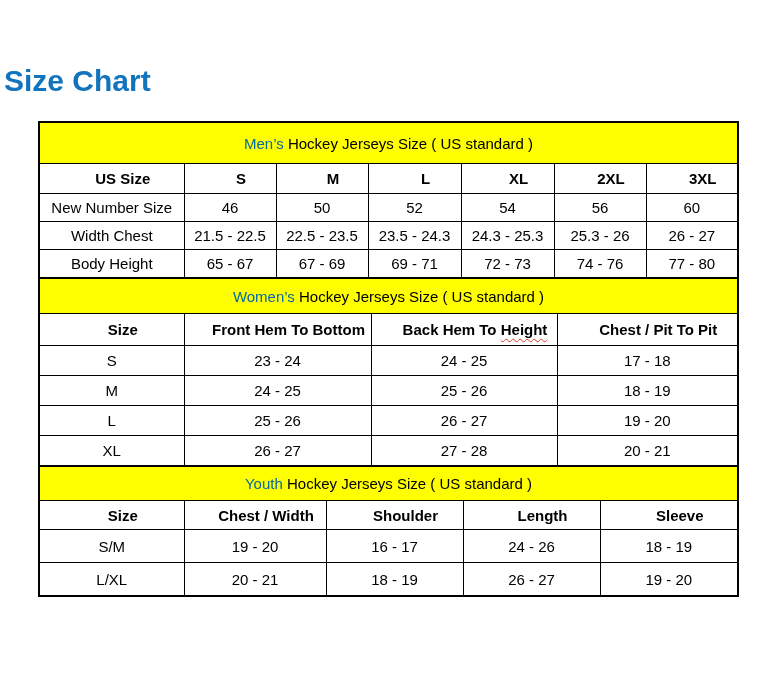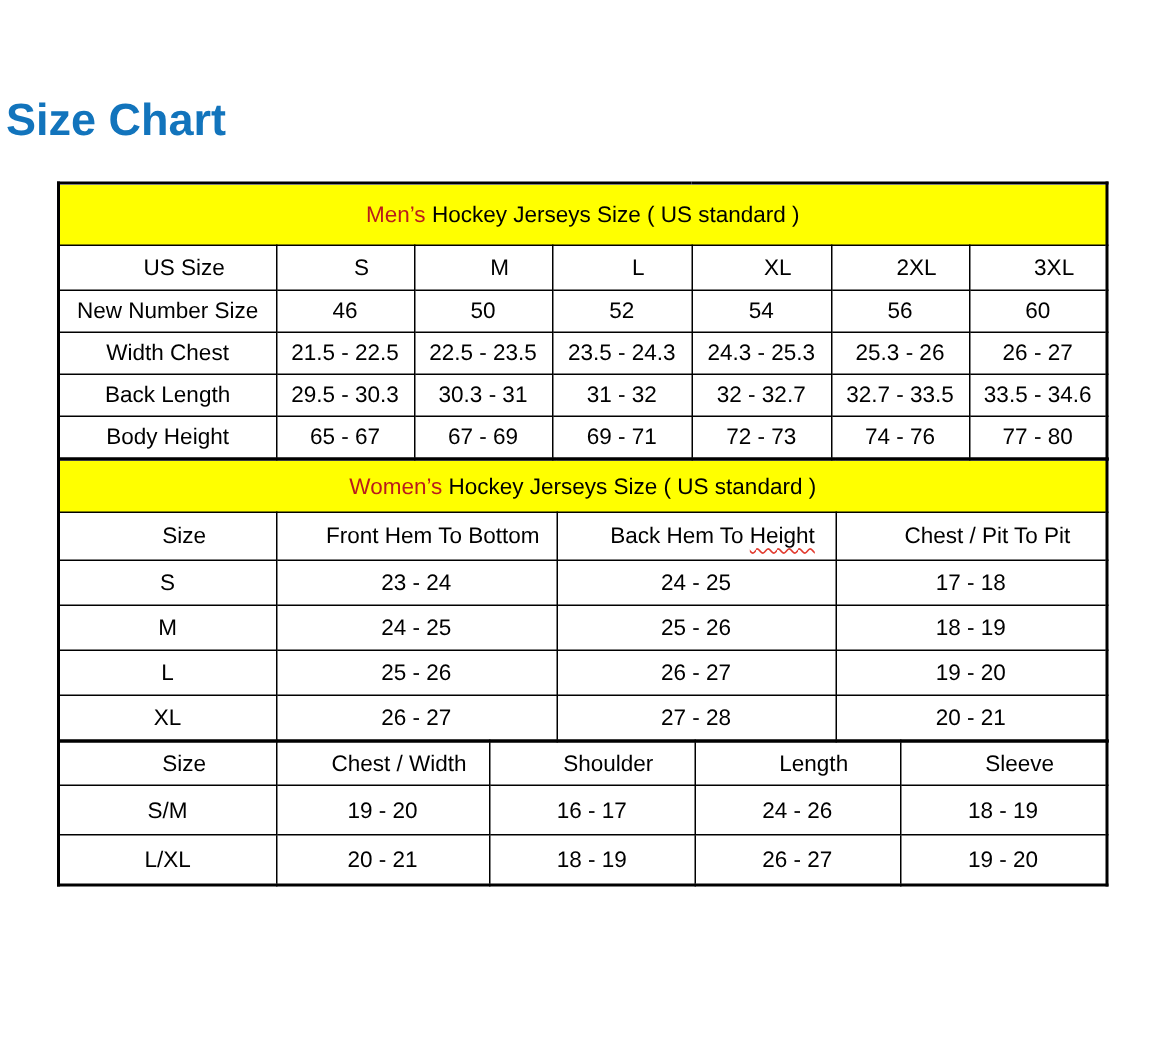--- a/index.html
+++ b/index.html
@@ -22,22 +22,22 @@
   table.tbl + table.tbl { margin-top:-2px; }
   .tbl td, .tbl th {
     border:1.5px solid #000; padding:0 2px;
     text-align:center; vertical-align:middle;
     font-size:15px; font-weight:normal;
     overflow:hidden; white-space:nowrap;
   }
   .banner {
     background:#FFFF00; font-weight:bold; font-size:17px;
   }
-  .banner .accent { color:#b91c1c; }
-  .tbl th { font-weight:normal;padding-left:24px; }
+  .banner .accent { color:#0369a1; }
+  .tbl th { font-weight:bold;padding-left:24px; }
   .lbl-bold { font-weight:bold; }
   .squiggle {
     text-decoration-line:underline;
     text-decoration-style:wavy;
     text-decoration-color:#E23A2E;
     text-decoration-thickness:1px;
     text-underline-offset:3px;
   }
   
   .r-banner-m td { height:40px; }
@@ -93,29 +93,20 @@
         <tr class="r-data-m">
           <td>Width Chest</td>
           <td>21.5 - 22.5</td>
           <td>22.5 - 23.5</td>
           <td>23.5 - 24.3</td>
           <td>24.3 - 25.3</td>
           <td>25.3 - 26</td>
           <td>26 - 27</td>
         </tr>
         <tr class="r-data-m">
-          <td>Back Length</td>
-          <td>29.5 - 30.3</td>
-          <td>30.3 - 31</td>
-          <td>31 - 32</td>
-          <td>32 - 32.7</td>
-          <td>32.7 - 33.5</td>
-          <td>33.5 - 34.6</td>
-        </tr>
-        <tr class="r-data-m">
           <td>Body Height</td>
           <td>65 - 67</td>
           <td>67 - 69</td>
           <td>69 - 71</td>
           <td>72 - 73</td>
           <td>74 - 76</td>
           <td>77 - 80</td>
         </tr>
       </tbody>
     </table>
@@ -166,20 +157,23 @@
 
     <table class="tbl">
       <colgroup>
         <col style="width:145px">
           <col style="width:142px">
           <col style="width:137px">
           <col style="width:137px">
           <col style="width:138px">
       </colgroup>
       <tbody>
+        <tr class="r-banner-y">
+          <td class="banner" colspan="5"><span class="accent">Youth</span><span> Hockey Jerseys Size ( US standard )</span></td>
+        </tr>
         <tr class="r-head-y">
           <th>Size</th>
           <th>Chest / Width</th>
           <th>Shoulder</th>
           <th>Length</th>
           <th>Sleeve</th>
         </tr>
         <tr class="r-data-y">
           <td class="lbl-bold">S/M</td>
           <td>19 - 20</td>

